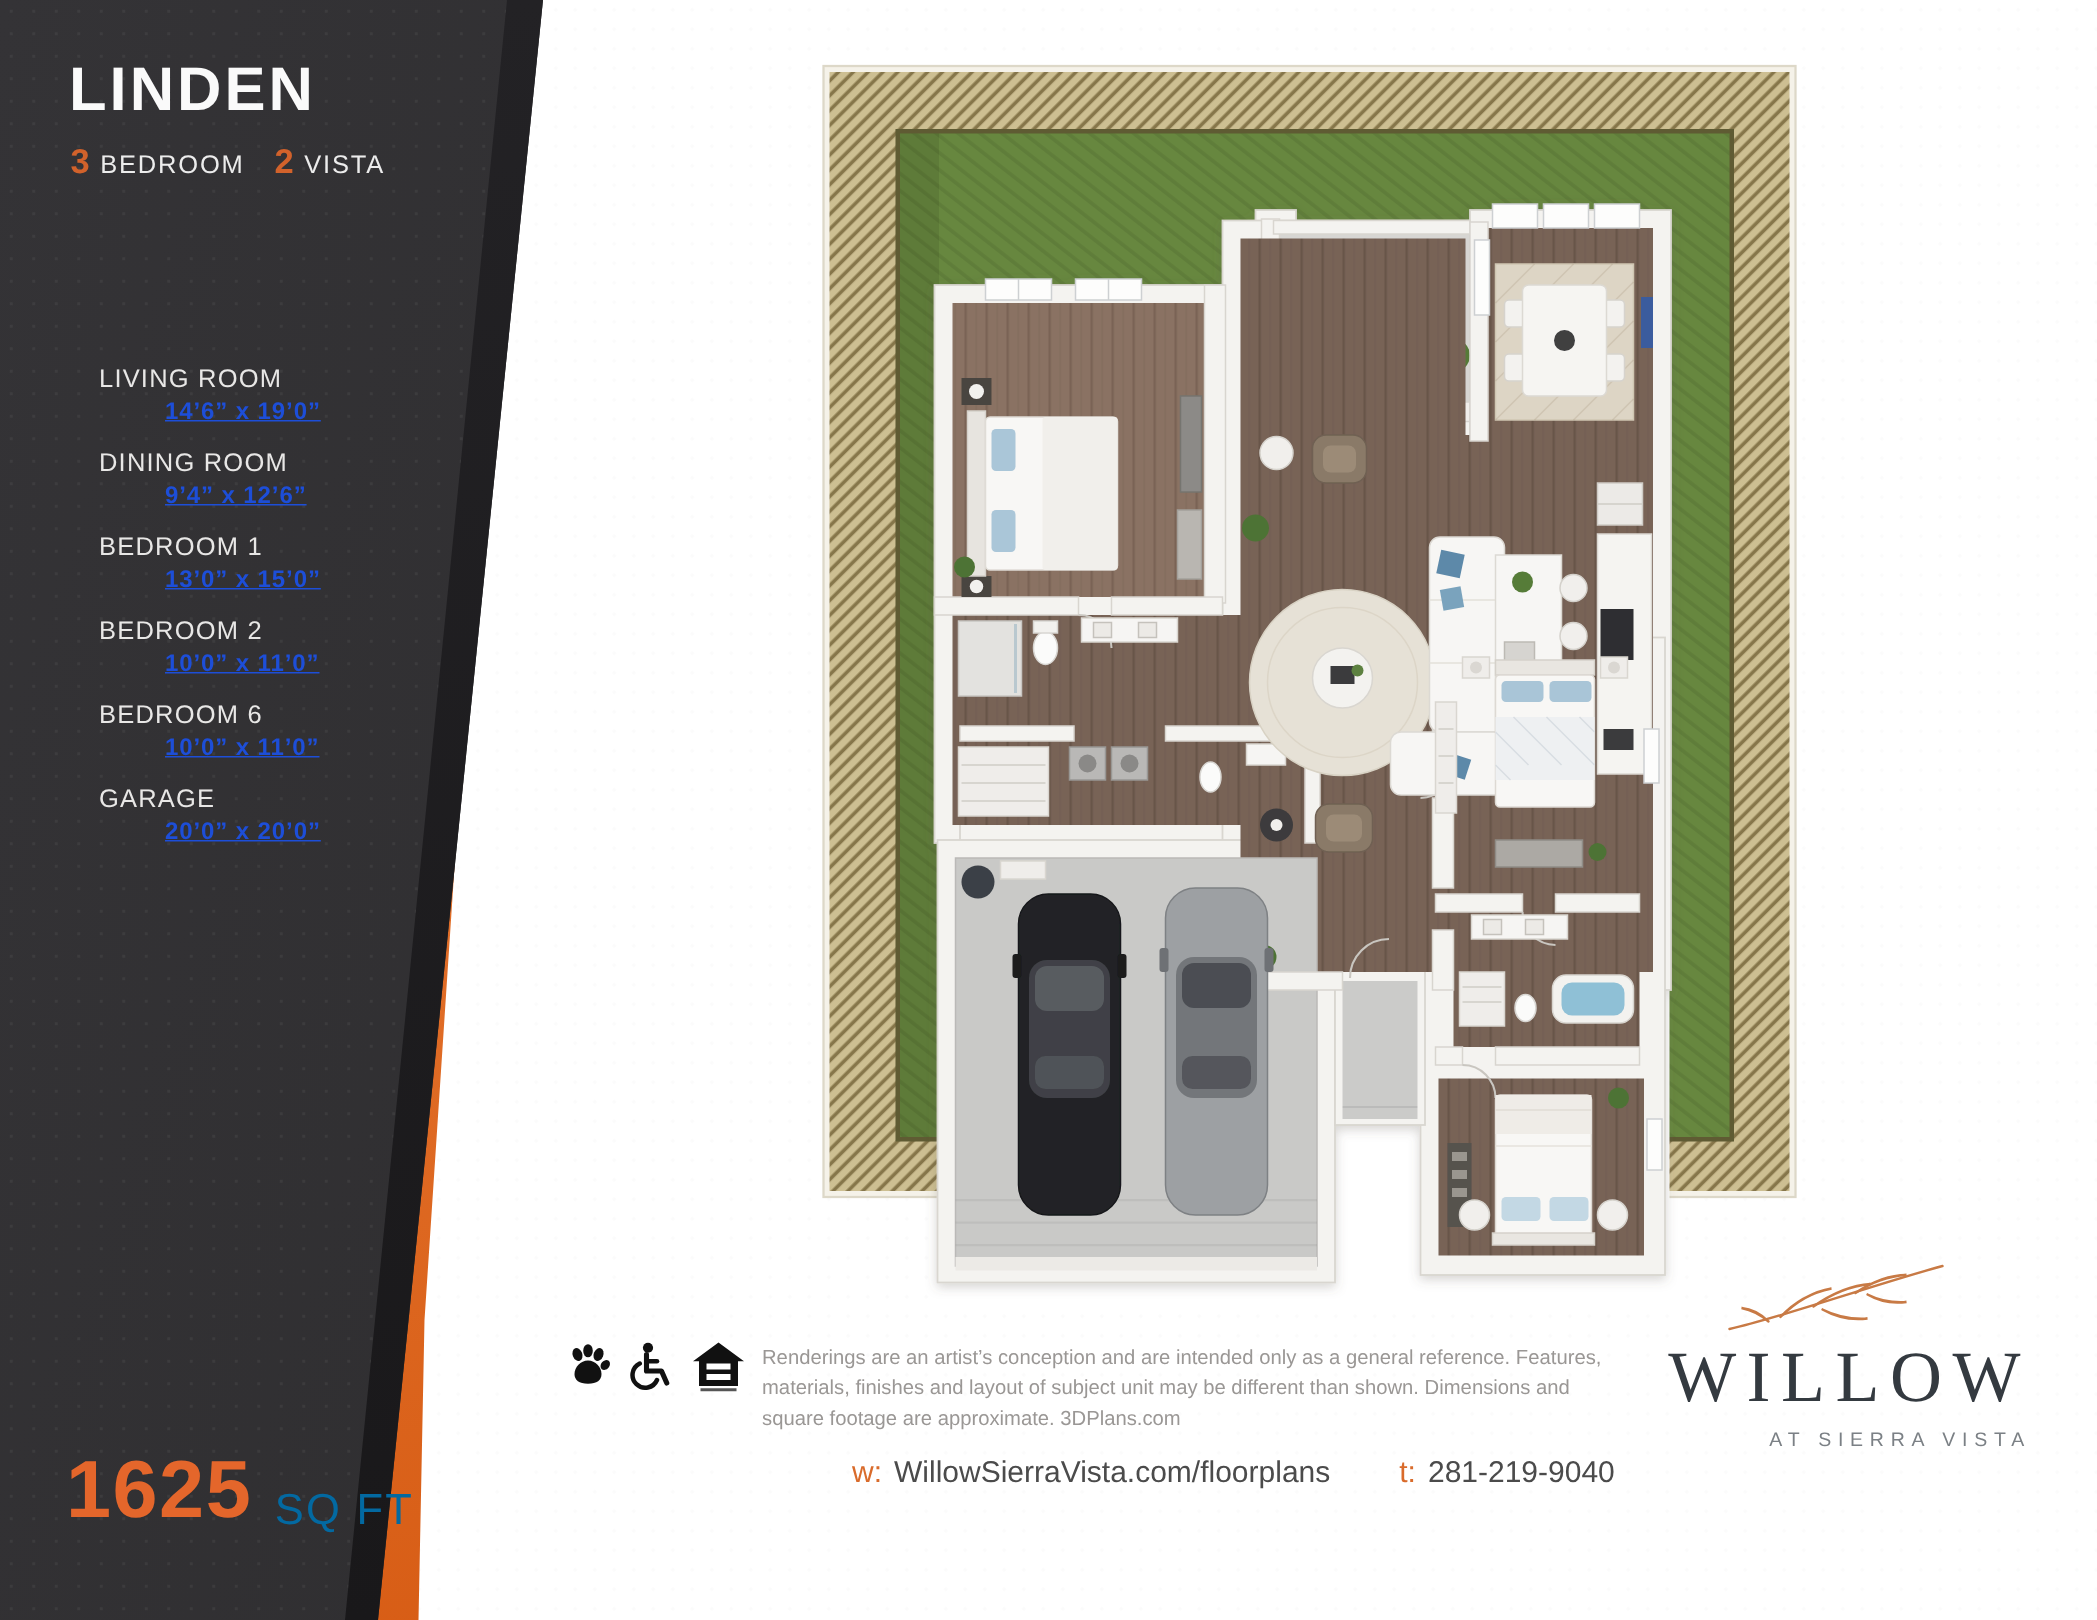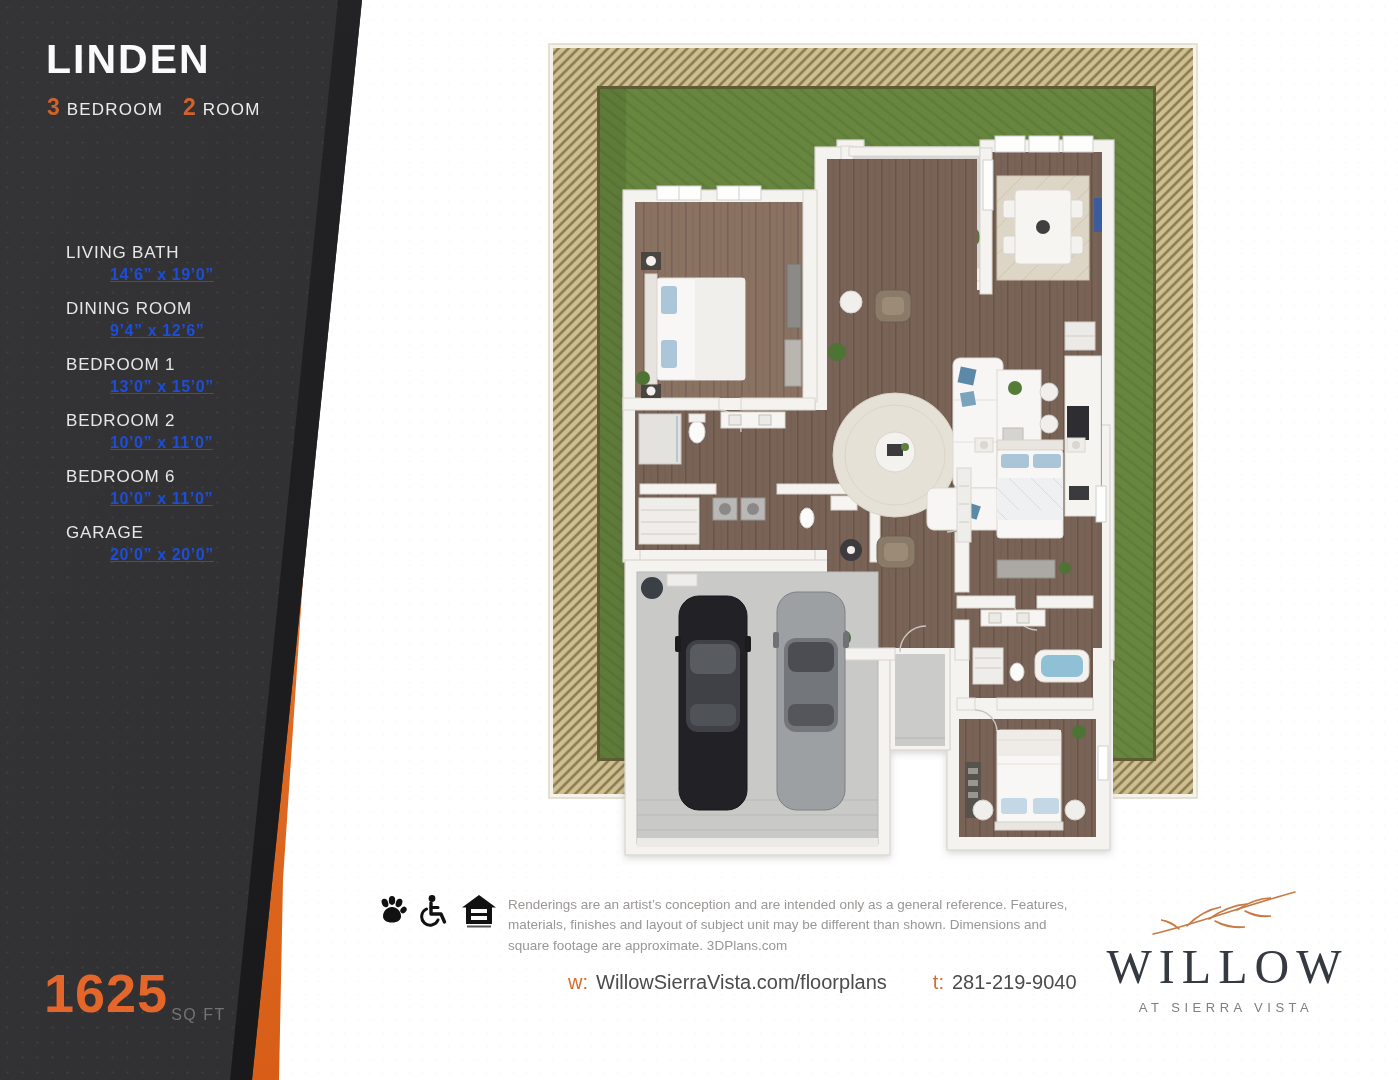--- a/index.html
+++ b/index.html
@@ -37,33 +37,33 @@
   .plan-name{position:absolute;left:46px;top:36px;font-size:41px;font-weight:bold;color:#fafafa;letter-spacing:2px;}
   .bedbath{position:absolute;left:47px;top:94px;display:flex;align-items:baseline;white-space:nowrap;}
   .bedbath .num{color:#d2622b;font-weight:bold;font-size:23px;margin-right:7px;}
   .bedbath .lbl{color:#ececec;font-size:17px;letter-spacing:1.2px;margin-right:20px;text-align:center;}
   .room-list{position:absolute;left:66px;top:243px;list-style:none;margin:0;padding:0;}
   .room-list li{margin-bottom:14px;}
   .room-name{color:#e8e7e6;font-size:17px;letter-spacing:0.8px;line-height:20px;}
   .room-dims{color:#1d4ed8;font-size:16px;font-weight:bold;letter-spacing:0.6px;line-height:20px;margin-top:2px;padding-left:44px;text-decoration:underline;}
   .sqft{position:absolute;left:44px;top:962px;display:flex;align-items:flex-end;}
   .sqft .val{color:#e4662b;font-weight:bold;font-size:54px;letter-spacing:1px;}
-  .sqft .unit{color:#737373;font-size:16px;letter-spacing:1.5px;margin-left:3px;}
+  .sqft .unit{color:#0369a1;font-size:29px;letter-spacing:1.5px;margin-left:15px;}
 
   
   .cert-icons{position:absolute;left:376px;top:894px;display:flex;gap:10px;align-items:flex-start;z-index:4;}
   .cert-icons svg{display:block;}
   .disclaimer{position:absolute;left:508px;top:895px;width:578px;font-size:13.5px;line-height:1.5;color:#9a9795;z-index:4;}
   .contact{position:absolute;left:568px;top:971px;display:flex;align-items:baseline;gap:46px;font-size:20px;z-index:4;}
   .contact .pair{display:flex;align-items:baseline;}
   .contact .pfx{color:#d96b2b;margin-right:8px;}
   .contact .txt{color:#4b4b4b;}
 
   
-  .brand{position:absolute;left:1094px;top:884px;width:260px;text-align:center;z-index:4;}
+  .brand{position:absolute;left:1094px;top:836px;width:260px;text-align:right;z-index:4;}
   .brand .branch{margin:0 auto 2px auto;display:block;}
   .brand .name{font-family:"Liberation Serif", serif;font-size:48px;color:#343a40;letter-spacing:7px;line-height:1.05;margin-left:7px;}
   .brand .tagline{font-size:13px;color:#7b8085;letter-spacing:4.5px;margin-top:8px;margin-left:4px;}
 
   
   .floorplan{position:absolute;left:545px;top:40px;width:656px;height:836px;z-index:2;}
 </style>
 </head>
 <body>
 
@@ -72,25 +72,25 @@
   <div class="sidebar-orange"></div>
   <div class="sidebar-dark"></div>
   <div class="sidebar-edge"></div>
 
   <div class="sidebar-content">
     <div class="plan-name">LINDEN</div>
     <div class="bedbath">
       <span class="num">3</span>
       <span class="lbl">BEDROOM</span>
       <span class="num">2</span>
-      <span class="lbl">ROOM</span>
+      <span class="lbl">VISTA</span>
     </div>
     <ul class="room-list">
       <li>
-        <div class="room-name">LIVING BATH</div>
+        <div class="room-name">LIVING ROOM</div>
         <div class="room-dims">14’6” x 19’0”</div>
       </li>
       <li>
         <div class="room-name">DINING ROOM</div>
         <div class="room-dims">9’4” x 12’6”</div>
       </li>
       <li>
         <div class="room-name">BEDROOM 1</div>
         <div class="room-dims">13’0” x 15’0”</div>
       </li>

